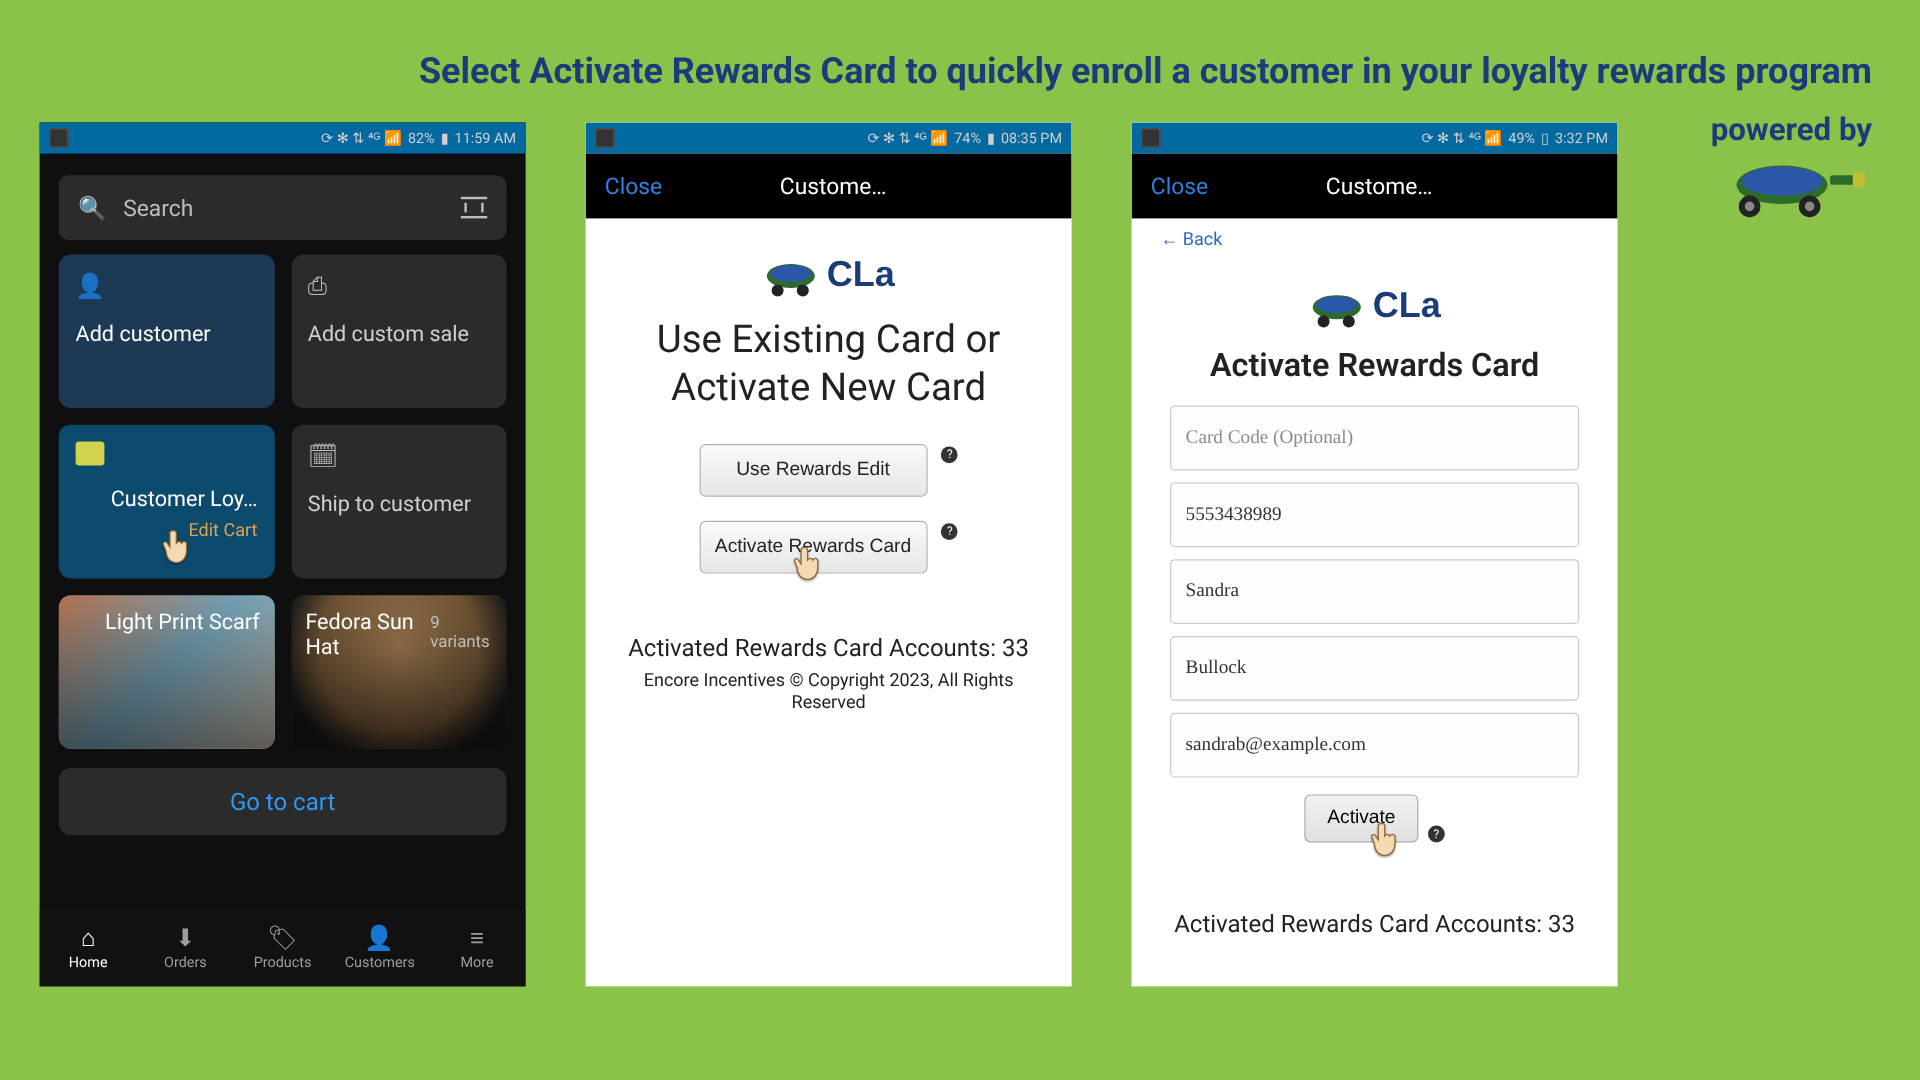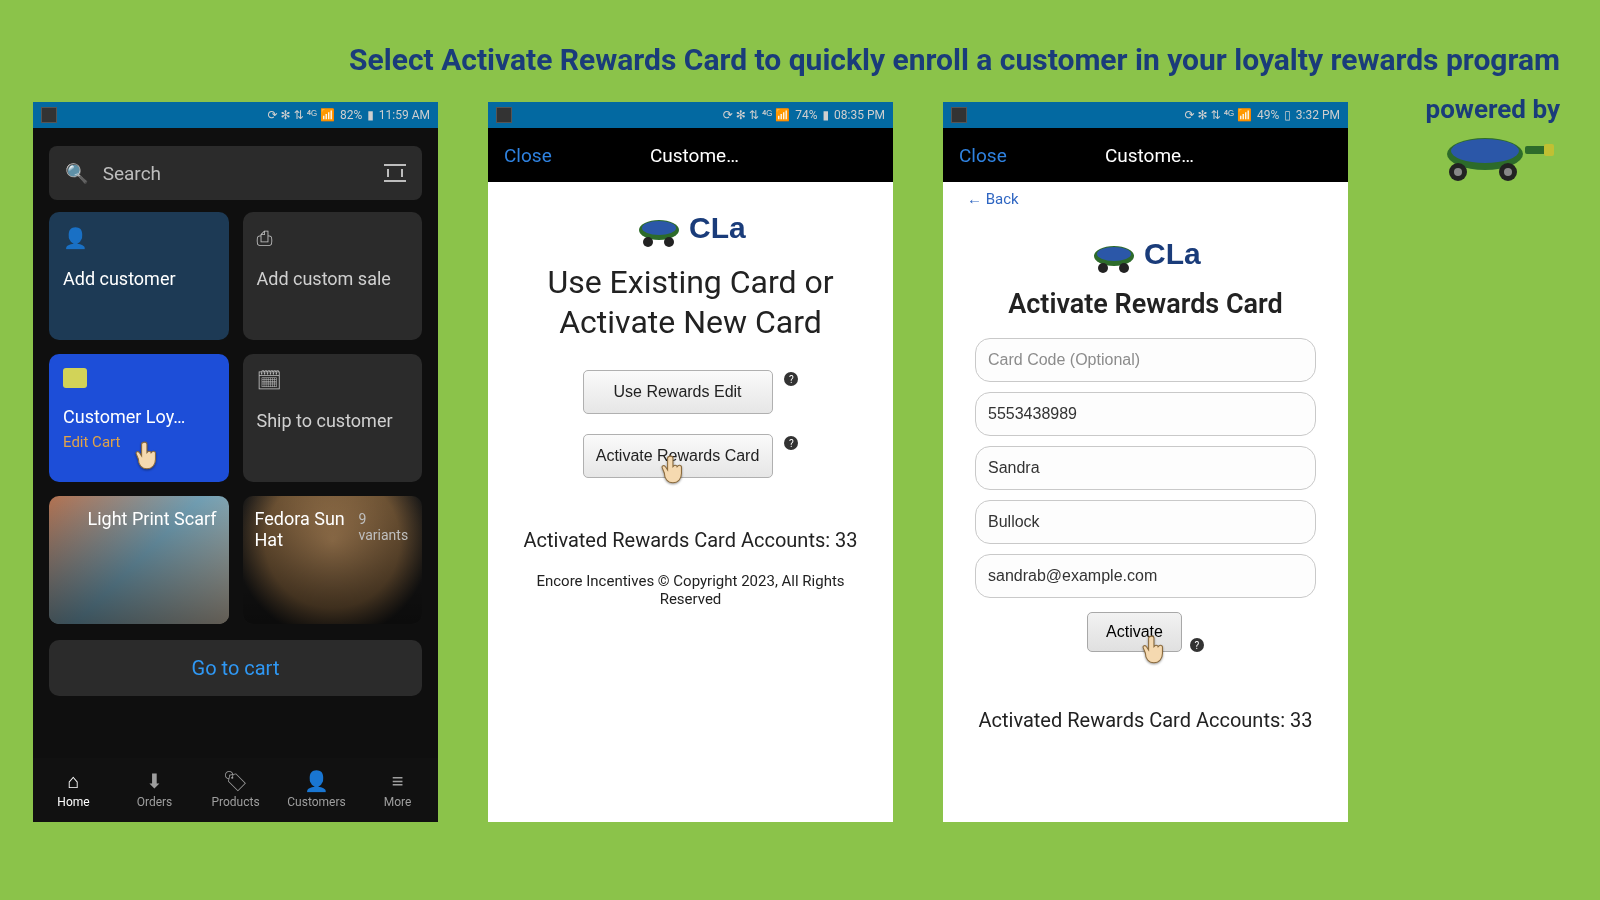--- a/index.html
+++ b/index.html
@@ -105,21 +105,21 @@
   padding: 14px;
   color: #d0d0d0;
   display: flex;
   flex-direction: column;
   justify-content: flex-start;
   position: relative;
   font-size: 18px;
 }
 .tile-blue { background: #1d3a55; color: #fff; }
 .tile-gray { background: #2b2b2b; }
-.tile-olive { background: #1d4ed8; color: #fff; }
+.tile-olive { background: #0c4a6e; color: #fff; text-align: right; }
 .tile .tile-icon { font-size: 20px; margin-bottom: 18px; opacity:.9 }
 .tile-blue .tile-icon { color:#53a3e8; }
 .tile-title { font-size: 18px; line-height:1.25; }
 .tile-sub { color: #e0a34a; font-size: 15px; margin-top: 4px; }
 
 .prod-tile {
   height: 128px; border-radius:10px; position:relative; overflow:hidden;
   background:#2b2b2b;
 }
 .prod-overlay {
@@ -158,27 +158,27 @@
 .big-btn {
   display:inline-block; width: 190px; padding:12px 0; margin:10px 0;
   background: linear-gradient(#fafafa,#e6e6e6);
   border:1px solid #b0b0b0; border-radius:5px; font-size:16px; color:#222;
 }
 .help-dot {
   display:inline-flex; width:14px; height:14px; border-radius:50%; background:#333; color:#fff;
   font-size:10px; align-items:center; justify-content:center; margin-left:8px; vertical-align: top; margin-top: 12px;
 }
 .accounts-line { margin-top: 40px; font-size:20px; color:#222; }
-.copyright { font-size:15px; color:#222; margin-top:20px }
+.copyright { font-size:15px; color:#222; margin-top:6px }
 
 .back-link { text-align:left; color:#2f66c2; font-size:15px; padding:8px 0 0 4px }
 .form-stack { display:flex; flex-direction:column; gap:10px; margin:14px 12px 0 }
 .text-input {
-  height:44px; border:1px solid #c9c9c9; border-radius:15px; background:#fdfdfd;
-  padding:0 12px; font-size:16px; color:#333; text-align:left;
+  height:54px; border:1px solid #c9c9c9; border-radius:4px; background:#fdfdfd;
+  padding:0 12px; font-size:16px; color:#333; text-align:left;font-family:Liberation Serif, serif;
 }
 .text-input::placeholder { color:#8c8c8c }
 .activate-row { display:flex; align-items:flex-end; justify-content:center; margin-top:14px; }
 .small-btn {
   padding:10px 18px; background:linear-gradient(#f2f2f2,#e0e0e0);
   border:1px solid #a8a8a8; border-radius:5px; font-size:16px;
 }
 
 
 .hand {

